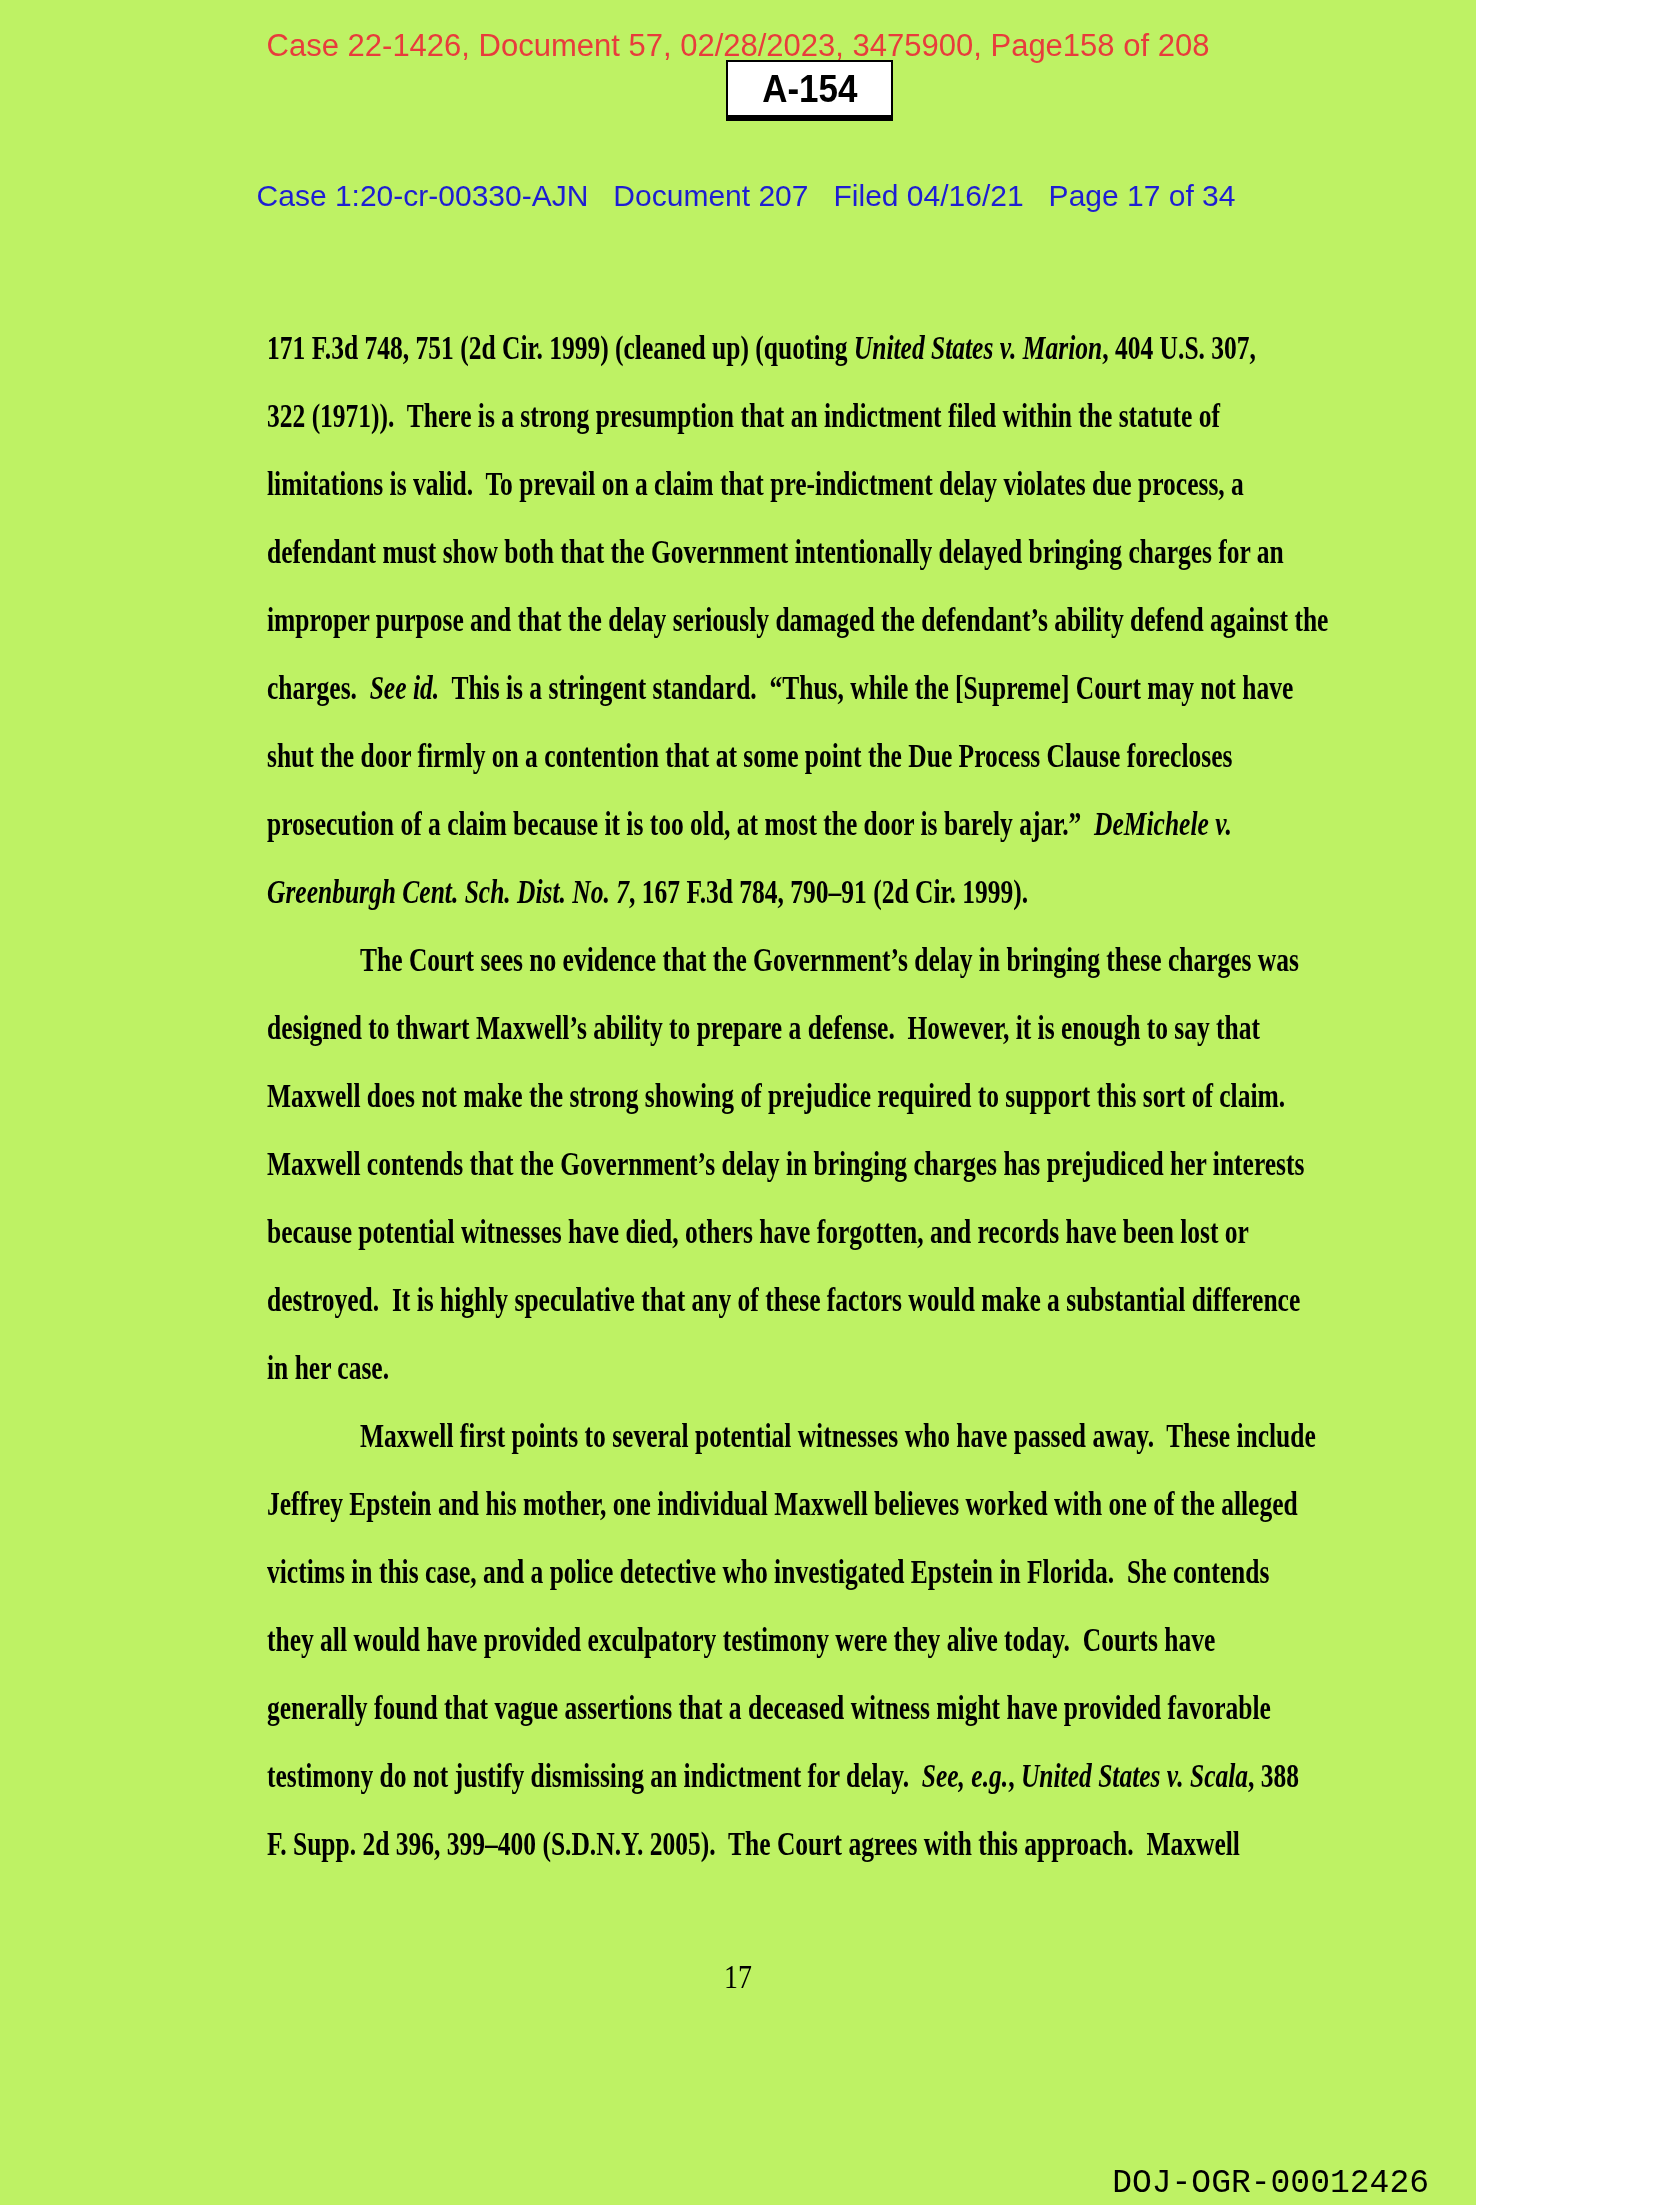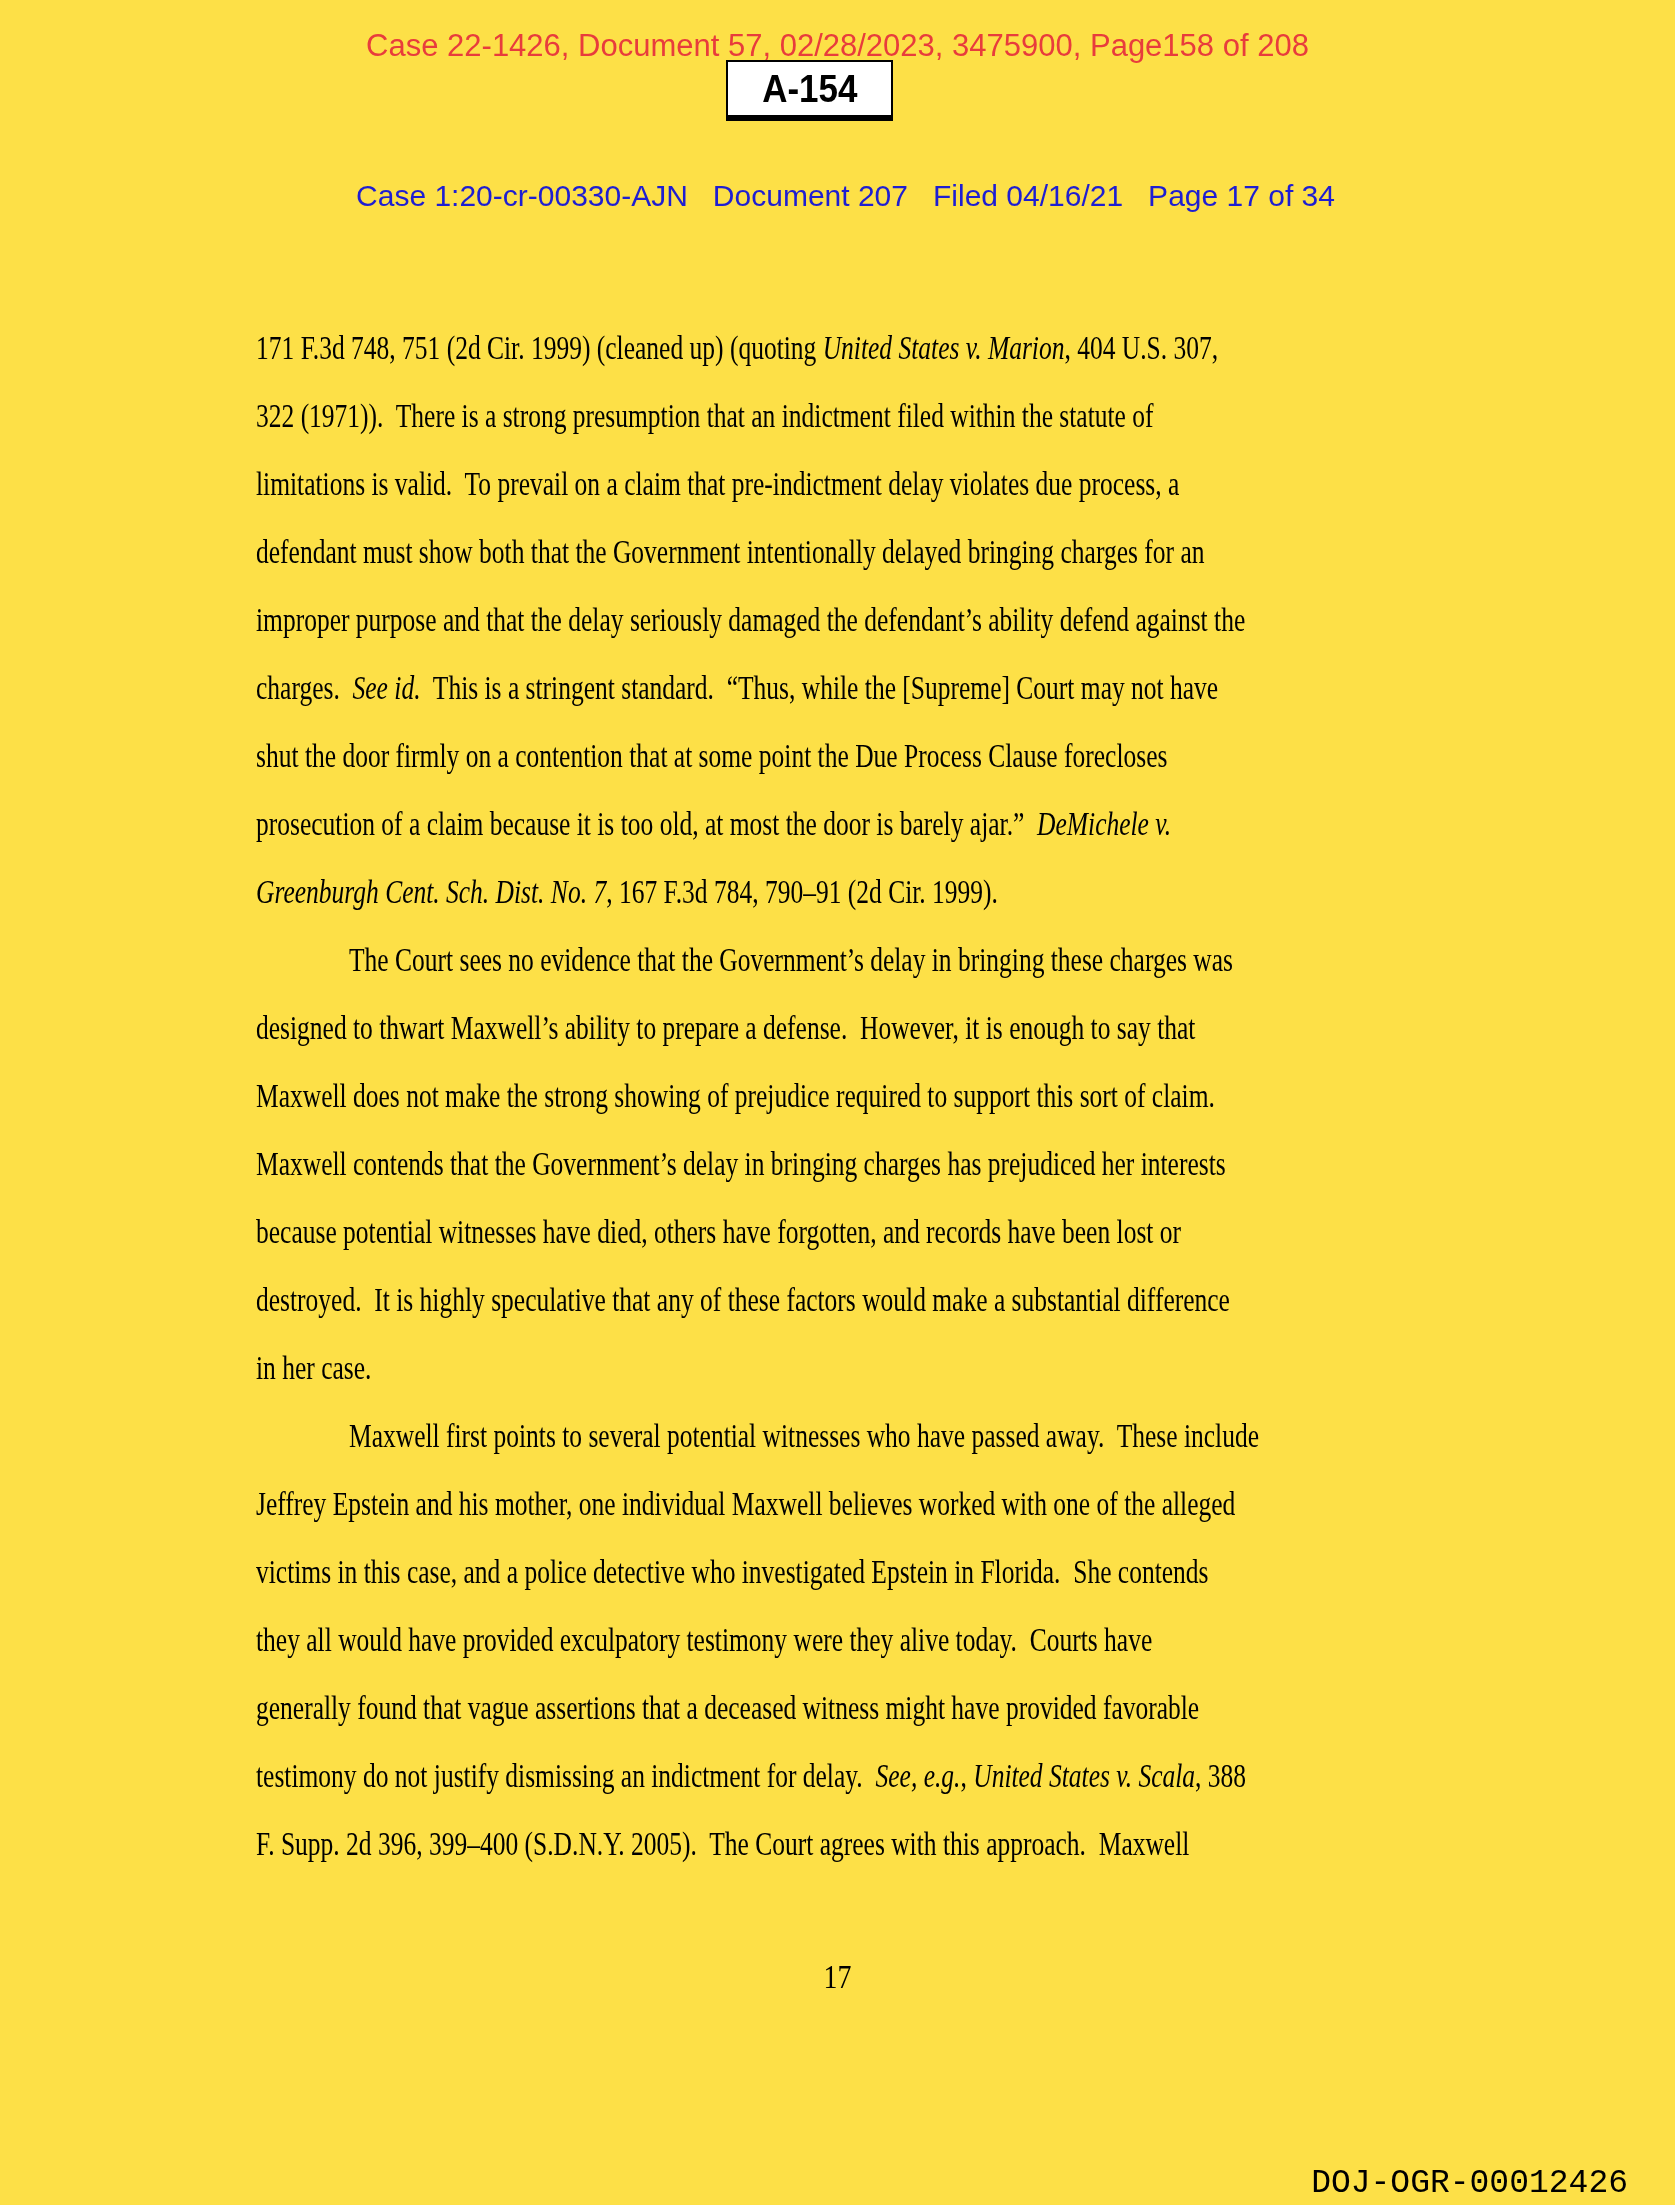--- a/index.html
+++ b/index.html
@@ -1,20 +1,20 @@
 <!DOCTYPE html>
 <html style="font-size:10.5px"><head>
 <meta charset="utf-8">
 <style>
   html, body { margin: 0; padding: 0; background: #ffffff; }
   .page {
     position: relative;
-    width: 1675px;
+    width: 1476px;
     height: 2205px;
-    background: #fde047;
+    background: #bef264;
     overflow: hidden;
     font-family: "Liberation Serif", serif;
     color: #000000;
   }
   .stamp-header {
     position: absolute;
     top: 30px;
     left: 0;
     width: 100%;
     text-align: center;
@@ -53,23 +53,24 @@
     width: 100%;
     text-align: center;
     font-family: "Liberation Sans", sans-serif;
     font-size: 30px;
     line-height: 1;
     white-space: pre;
     padding-left: 8px;
   }
   .body-text {
     position: absolute;
-    left: 256px;
+    left: 267px;
     top: 314px;
     width: 1202px;
+    font-weight: bold;
   }
   .body-text .line {
     white-space: pre;
     font-size: 34px;
     line-height: 68px;
     transform: scaleX(0.75);
     transform-origin: left center;
   }
   .body-text .line.indent { padding-left: 124px; }
   .it { font-style: italic; }

